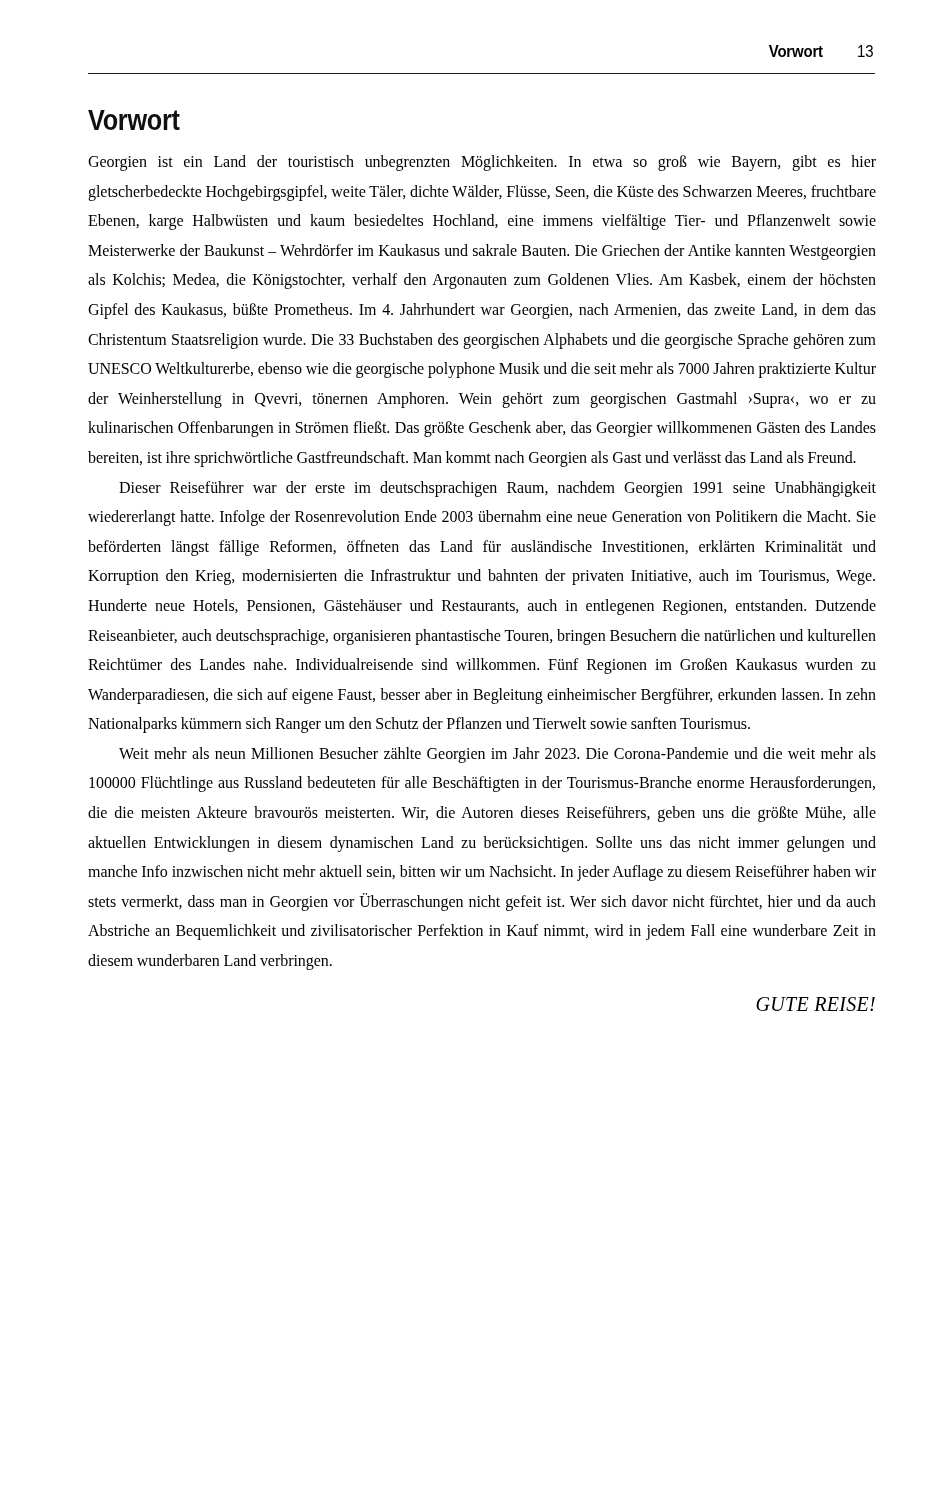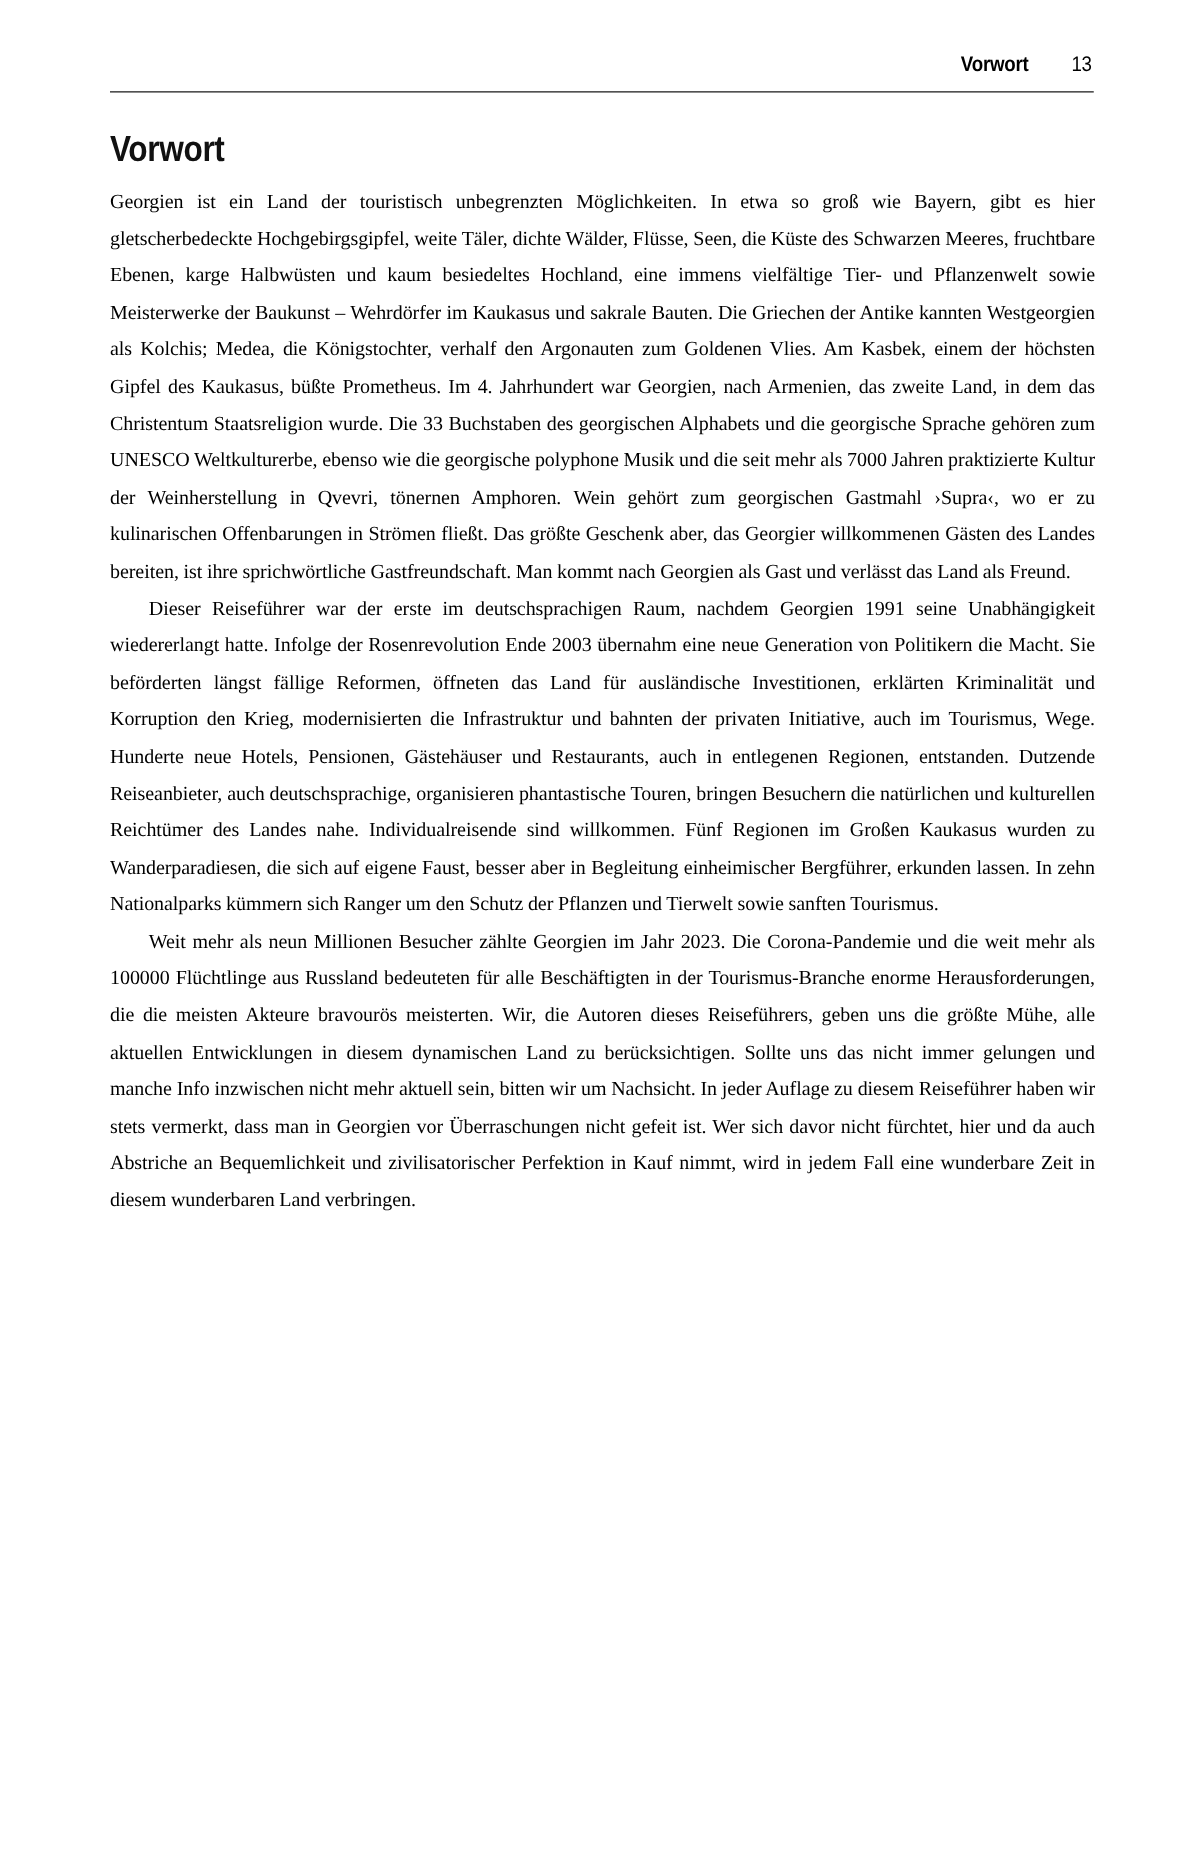--- a/index.html
+++ b/index.html
@@ -118,15 +118,16 @@
   </div>
 
   <div class="head-rule"></div>
 
   <h1 class="chapter-title">Vorwort</h1>
 
   <div class="body-block">
     <p class="para">Georgien ist ein Land der touristisch unbegrenzten Möglichkeiten. In etwa so groß wie Bayern, gibt es hier gletscherbedeckte Hochgebirgsgipfel, weite Täler, dichte Wälder, Flüsse, Seen, die Küste des Schwarzen Meeres, fruchtbare Ebenen, karge Halbwüsten und kaum besiedeltes Hochland, eine immens vielfältige Tier- und Pflanzenwelt sowie Meisterwerke der Baukunst – Wehrdörfer im Kaukasus und sakrale Bauten. Die Griechen der Antike kannten Westgeorgien als Kolchis; Medea, die Königstochter, verhalf den Argonauten zum Goldenen Vlies. Am Kasbek, einem der höchsten Gipfel des Kaukasus, büßte Prometheus. Im 4. Jahrhundert war Georgien, nach Armenien, das zweite Land, in dem das Christentum Staatsreligion wurde. Die 33 Buchstaben des georgischen Alphabets und die georgische Sprache gehören zum UNESCO Weltkulturerbe, ebenso wie die georgische polyphone Musik und die seit mehr als 7000 Jahren praktizierte Kultur der Weinherstellung in Qvevri, tönernen Amphoren. Wein gehört zum georgischen Gastmahl ›Supra‹, wo er zu kulinarischen Offenbarungen in Strömen fließt. Das größte Geschenk aber, das Georgier willkommenen Gästen des Landes bereiten, ist ihre sprichwörtliche Gastfreundschaft. Man kommt nach Georgien als Gast und verlässt das Land als Freund.</p>
     <p class="para">Dieser Reiseführer war der erste im deutschsprachigen Raum, nachdem Georgien 1991 seine Unabhängigkeit wiedererlangt hatte. Infolge der Rosenrevolution Ende 2003 übernahm eine neue Generation von Politikern die Macht. Sie beförderten längst fällige Reformen, öffneten das Land für ausländische Investitionen, erklärten Kriminalität und Korruption den Krieg, modernisierten die Infrastruktur und bahnten der privaten Initiative, auch im Tourismus, Wege. Hunderte neue Hotels, Pensionen, Gästehäuser und Restaurants, auch in entlegenen Regionen, entstanden. Dutzende Reiseanbieter, auch deutschsprachige, organisieren phantastische Touren, bringen Besuchern die natürlichen und kulturellen Reichtümer des Landes nahe. Individualreisende sind willkommen. Fünf Regionen im Großen Kaukasus wurden zu Wanderparadiesen, die sich auf eigene Faust, besser aber in Begleitung einheimischer Bergführer, erkunden lassen. In zehn Nationalparks kümmern sich Ranger um den Schutz der Pflanzen und Tierwelt sowie sanften Tourismus.</p>
     <p class="para">Weit mehr als neun Millionen Besucher zählte Georgien im Jahr 2023. Die Corona-Pandemie und die weit mehr als 100000 Flüchtlinge aus Russland bedeuteten für alle Beschäftigten in der Tourismus-Branche enorme Herausforderungen, die die meisten Akteure bravourös meisterten. Wir, die Autoren dieses Reiseführers, geben uns die größte Mühe, alle aktuellen Entwicklungen in diesem dynamischen Land zu berücksichtigen. Sollte uns das nicht immer gelungen und manche Info inzwischen nicht mehr aktuell sein, bitten wir um Nachsicht. In jeder Auflage zu diesem Reiseführer haben wir stets vermerkt, dass man in Georgien vor Überraschungen nicht gefeit ist. Wer sich davor nicht fürchtet, hier und da auch Abstriche an Bequemlichkeit und zivilisatorischer Perfektion in Kauf nimmt, wird in jedem Fall eine wunderbare Zeit in diesem wunderbaren Land verbringen.</p>
+    <p class="closing">GUTE REISE!</p>
   </div>
 
 </div>
 
 </body></html>

